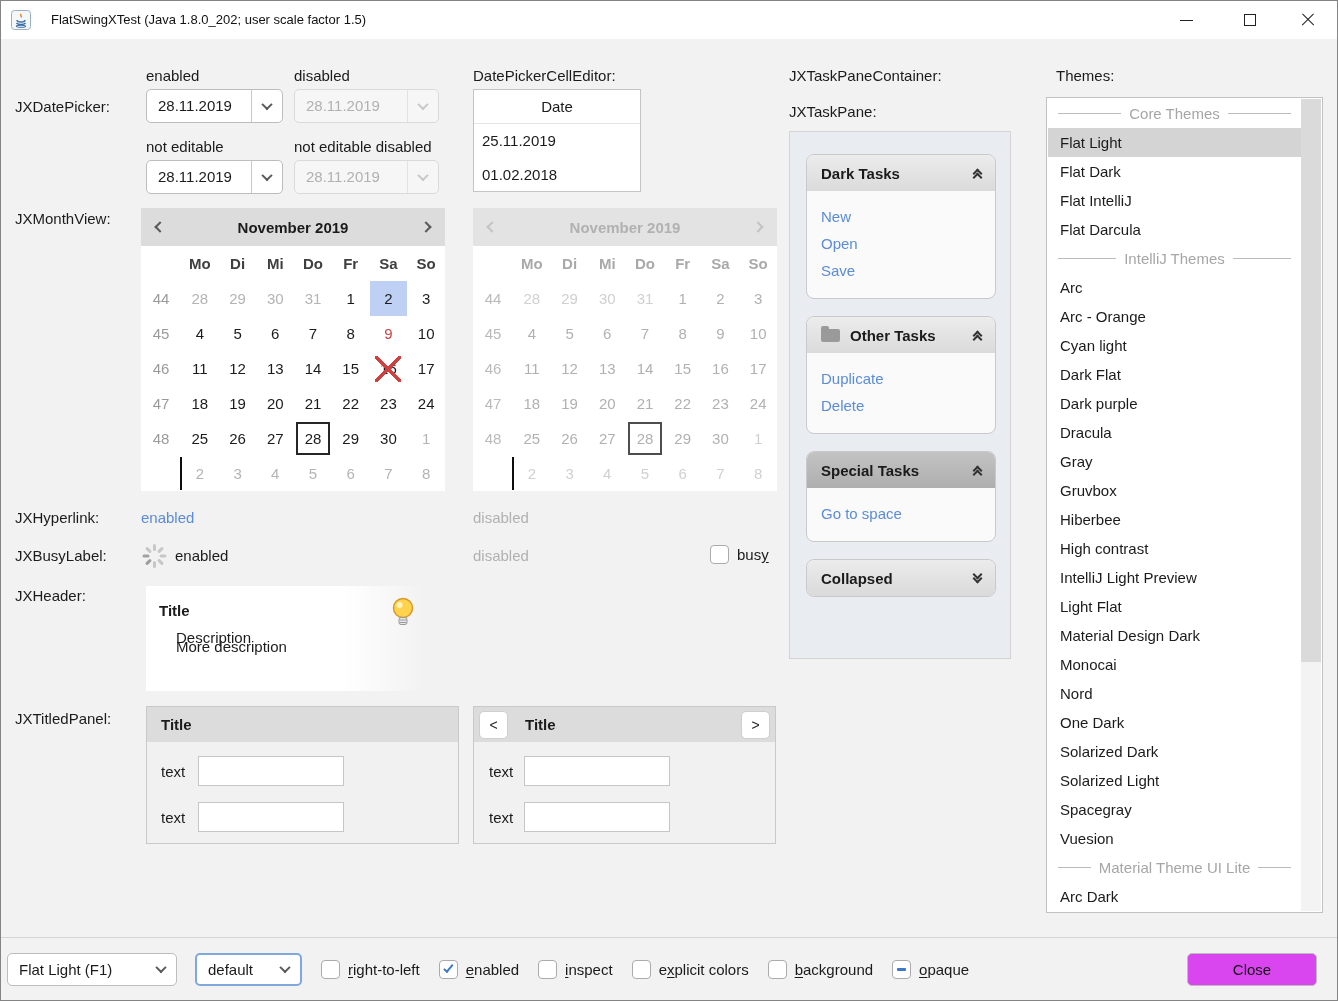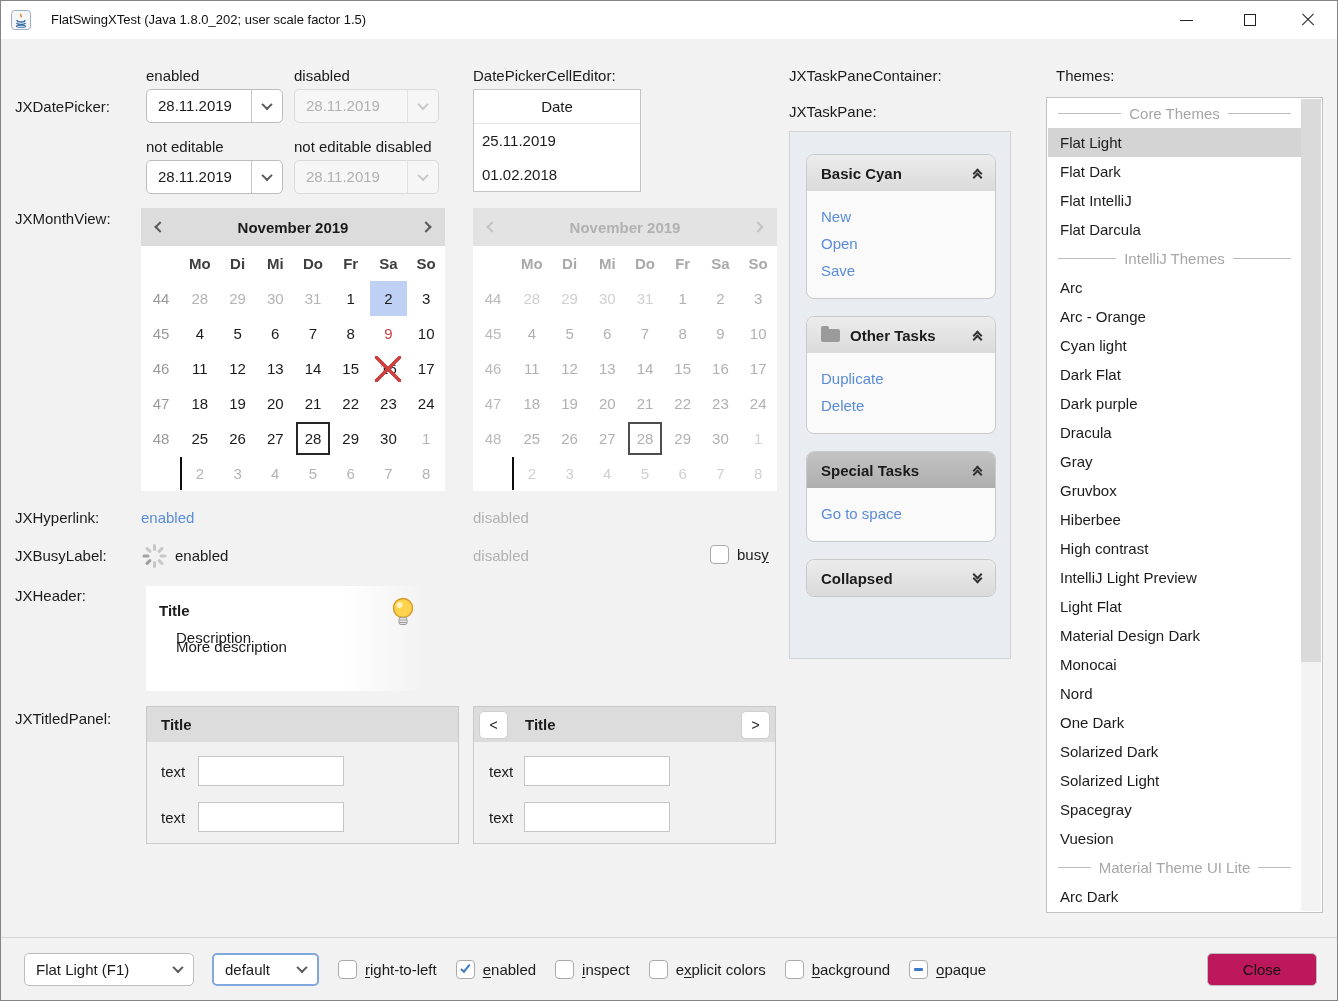--- a/index.html
+++ b/index.html
@@ -124,32 +124,32 @@
   .tl-rows { position:absolute; left:1px; top:1px; right:21px; }
   .tl-item { height:29px; line-height:29px; padding-left:12px; white-space:nowrap; }
   .tl-item.selected { background:#d4d4d4; }
   .tl-sep { height:29px; display:flex; align-items:center; gap:8px; padding:0 10px; color:#a6a6a6; }
   .tl-sep .line { flex:1; height:1px; background:#bcbcbc; }
   .tl-scrollbar { position:absolute; top:1px; right:1px; bottom:1px; width:20px; background:#f3f3f3; }
   .tl-thumb { position:absolute; left:0; top:0; width:20px; height:563px; background:#dadada; }
 
   
   .bottombar { position:absolute; left:0; right:0; bottom:0; height:63px; border-top:1px solid #d6d6d6;
-               display:flex; align-items:center; padding:0 20px 0 23px; background:#f2f2f2; }
+               display:flex; align-items:center; padding:0 20px 0 6px; background:#f2f2f2; }
   .combo { height:33px; background:#fff; border:1px solid #bdbdbd; border-radius:5px; display:flex; align-items:center; padding:0 11px; }
   .combo .combo-value { flex:1; }
   .combo.focused { border:2px solid #7fa8dd; }
   .combo1 { width:170px; } .combo2 { width:107px; margin-left:18px;justify-content:center; }
   .check { display:flex; align-items:center; margin-left:19px; cursor:pointer; }
   .box { width:19px; height:19px; border:1px solid #ababab; border-radius:4px; background:#fff; margin-right:8px;
          display:flex; align-items:center; justify-content:center; flex:none; }
   .box .tick { width:5px; height:10px; border-right:2.5px solid #3d79c9; border-bottom:2.5px solid #3d79c9; transform:rotate(40deg) translate(-1px,-1px); }
   .box .dash { width:9px; height:3px; background:#3d79c9; border-radius:1px; }
   .mn { text-decoration:underline; text-underline-offset:2px; }
-  .close-btn { margin-left:auto; width:110px; height:33px; background:#be185d; border:1px solid #bdbdbd; border-radius:5px;
+  .close-btn { margin-left:auto; width:130px; height:33px; background:#d946ef; border:1px solid #bdbdbd; border-radius:5px;
                font:inherit; color:#111; }
   .busy-check { position:absolute; left:709px; top:544px; margin-left:0; }
 </style>
 </head>
 <body>
 
 <div id="window">
 
   <div class="titlebar">
     <svg class="java-icon" viewBox="0 0 20 20">
@@ -461,21 +461,21 @@
     </div>
     <div class="tp-row r2">
       <span class="tp-field-label">text</span>
       <input type="text" value="" style="">
     </div>
   </div>
 
   <div class="tp-container" id="taskpaneContainer">
       <div class="taskpane first">
         <div class="tpn-header">
-          <span class="tpn-title">Basic Cyan</span>
+          <span class="tpn-title">Dark Tasks</span>
           <span class="pane-chev">
             <span class="chev up"></span>
             <span class="chev up"></span>
           </span>
         </div>
         <div class="tpn-body">
           <span class="tpn-link">New</span>
           <span class="tpn-link">Open</span>
           <span class="tpn-link">Save</span>
         </div>

